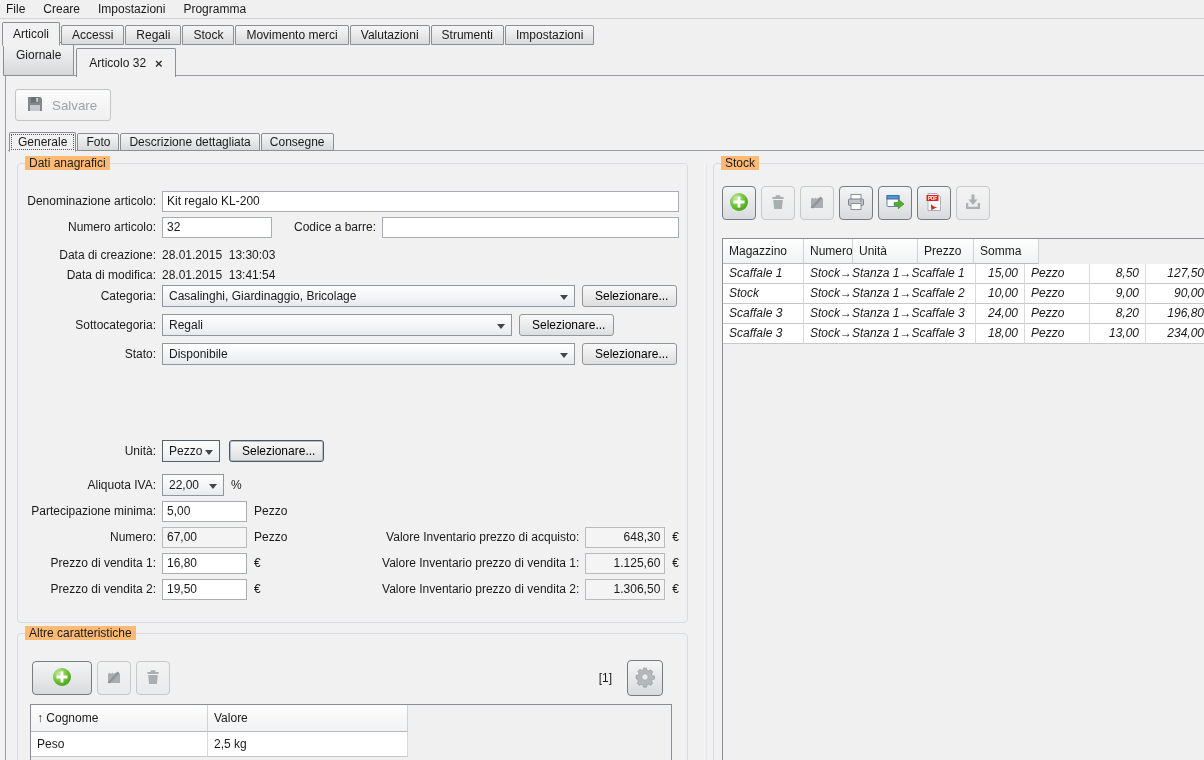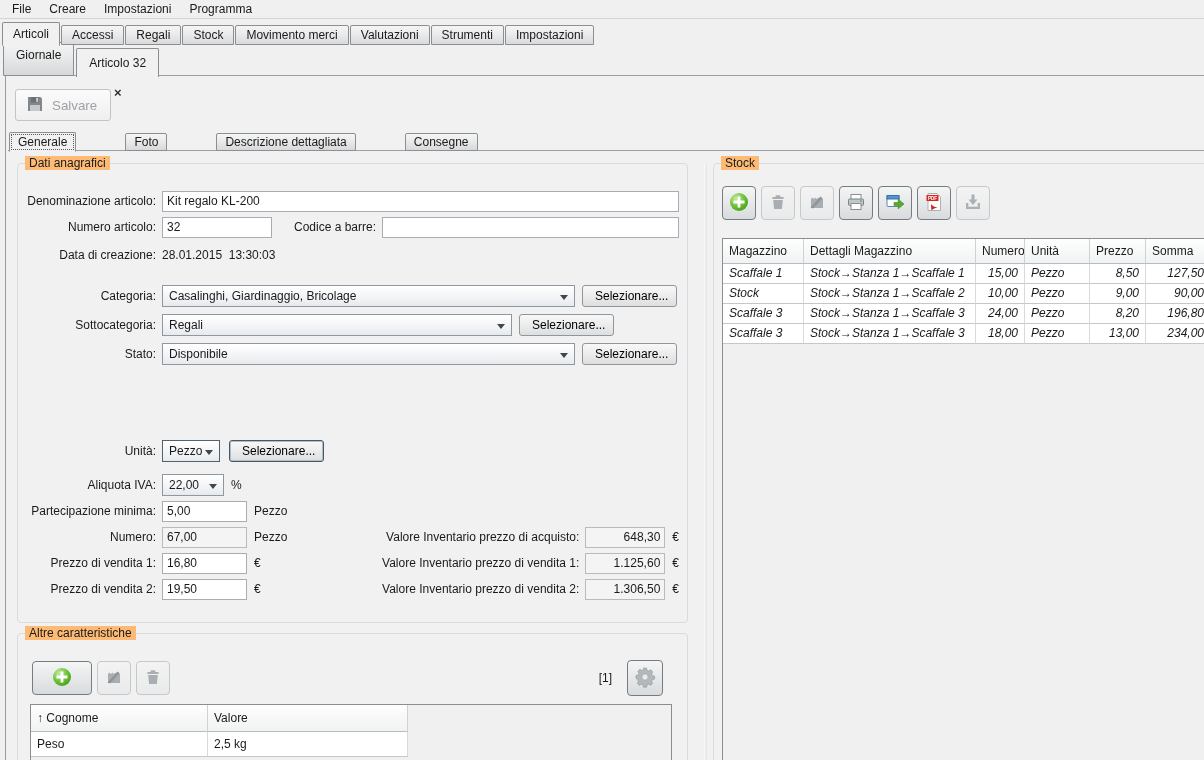--- a/index.html
+++ b/index.html
@@ -1,42 +1,42 @@
 <!DOCTYPE html>
 <html><head>
 <meta charset="utf-8">
 <style>
   * { margin:0; padding:0; box-sizing:border-box; }
   html,body { width:1204px; height:760px; }
   body { font-family:"Liberation Sans", sans-serif; font-size:12px; color:#1a1a1a; background:#fff; }
   #app { position:relative; width:1204px; height:760px; background:#f0f0f0; overflow:hidden; }
 
   
-  .menubar { position:absolute; top:0; left:0; right:0; height:19px; display:flex; align-items:center; padding-left:8px; border-bottom:1px solid #d5d5d5; background:#f0f0f0; }
+  .menubar { position:absolute; top:0; left:0; right:0; height:19px; display:flex; align-items:center; padding-left:2px; border-bottom:1px solid #d5d5d5; background:#f0f0f0; }
   .menu-item { padding:1px 9px 2px 9px; cursor:default; }
   .menu-item:first-child { padding-left:4px; }
 
   
   .tabs1 { position:absolute; top:20px; left:0; right:0; height:25px; display:flex; align-items:flex-end; padding-left:2px; z-index:4; }
   .tab1 { height:20px; line-height:19px; padding:0 10px; background:linear-gradient(#f5f5f5,#ebebeb 45%,#d9dadc); border:1px solid #8b8e93; border-radius:2px 2px 0 0; margin-right:1px; white-space:nowrap; }
   .tab1.active { height:24px; line-height:23px; background:#f1f1f1; border-bottom:1px solid #f1f1f1; margin-bottom:-1px; position:relative; z-index:5; }
 
   .tabs2 { position:absolute; top:46px; left:0; right:0; height:30px; display:flex; align-items:flex-end; padding-left:3px; z-index:3; }
   .tab2 { height:34px; line-height:24px; padding:0 12px; background:linear-gradient(#f4f4f4,#e8e9ea 45%,#d6d7d9); border:1px solid #8b8e93; border-radius:2px 2px 0 0; margin-right:2px; white-space:nowrap; }
-  .tab2.active { height:29px; line-height:28px; background:#f1f1f1; border-bottom:none; margin-bottom:-1px; position:relative; z-index:5; display:flex; align-items:center; gap:9px;flex-direction:column; }
+  .tab2.active { height:29px; line-height:28px; background:#f1f1f1; border-bottom:none; margin-bottom:-1px; position:relative; z-index:5; display:flex; align-items:center; gap:9px; }
   .tab-close { font-weight:bold; font-size:13px; color:#2c3034; line-height:1; cursor:pointer; }
 
   
   .docpanel { position:absolute; top:75px; left:5px; width:1200px; height:690px; border:1px solid #9a9ea3; background:#f1f1f1; overflow:hidden; z-index:2; }
 
   
   .save-btn { position:absolute; left:9px; top:13px; width:96px; height:32px; border:1px solid #c2c5c8; border-radius:3px; background:linear-gradient(#fbfbfb,#efefef); display:flex; align-items:center; gap:7px; padding-left:9px; color:#9ea2a6; }
 
   
-  .tabs3 { position:absolute; top:55px; left:3px; right:0; height:20px; display:flex; align-items:flex-end; z-index:3;gap:48px; }
+  .tabs3 { position:absolute; top:55px; left:3px; right:0; height:20px; display:flex; align-items:flex-end; z-index:3; }
   .tab3 { height:18px; line-height:17px; padding:0 8px; background:linear-gradient(#f5f5f5,#e9eaeb 45%,#d8d9db); border:1px solid #8b8e93; border-radius:2px 2px 0 0; margin-right:1px; white-space:nowrap; }
   .tab3.active { height:20px; line-height:19px; background:#f1f1f1; border-bottom:1px solid #f1f1f1; margin-bottom:-1px; position:relative; z-index:4; outline:1px dotted #5a5a5a; outline-offset:-3px; }
   .detail-line { position:absolute; top:74px; left:2px; right:0; border-top:1px solid #9aa0a5; }
 
   
   .gb { position:absolute; border:1px solid #d8dce0; border-radius:4px; }
   .gb-label { position:absolute; top:-8px; left:7px; background:#fdba74; padding:0 4px; white-space:nowrap; }
 
   #gb-dati  { left:11px; top:87px; width:671px; height:460px; }
   #gb-altre { left:11px; top:557px; width:671px; height:240px; }
@@ -157,20 +157,24 @@
         <input class="tinput" style="width: 110px;" value="32">
         <span class="flabel" style="width:auto;min-width:0;margin-left:22px">Codice a barre:</span>
         <input class="tinput flex1" value="" style="">
       </div>
 
       <div class="frow" style="top:80px">
         <span class="flabel">Data di creazione:</span>
         <span class="datetext">28.01.2015  13:30:03</span>
       </div>
 
+      <div class="frow" style="top:100px">
+        <span class="flabel">Data di modifica:</span>
+        <span class="datetext">28.01.2015  13:41:54</span>
+      </div>
 
       <div class="frow" style="top:121px">
         <span class="flabel">Categoria:</span>
         <div class="combo" style="width:413px">
           <span>Casalinghi, Giardinaggio, Bricolage</span>
           <span class="carrow"></span>
         </div>
         <button class="btn" style="margin-left:7px;width:95px">Selezionare...</button>
       </div>
 
@@ -385,21 +389,20 @@
               <path d="M10 13L5.5 7.5h3V2.5h3v5h3z"></path>
               <path d="M3 11v6h14v-6h-2.3v3.7H5.3V11z"></path>
             </svg>
           </span>
         </button>
       </div>
 
       <div class="tblc stock-tbl" style="left:8px;top:74px;width:500px;height:620px">
         <div class="trow">
           <div class="hcell c0">Magazzino</div>
-          <div class="hcell c1">Dettagli Magazzino</div>
           <div class="hcell c2">Numero</div>
           <div class="hcell c3">Unità</div>
           <div class="hcell c4">Prezzo</div>
           <div class="hcell c5">Somma</div>
 
         </div>
         <div class="trow">
           <div class="dcell c0">Scaffale 1</div>
           <div class="dcell c1">Stock→Stanza 1→Scaffale 1</div>
           <div class="dcell c2 num">15,00</div>

